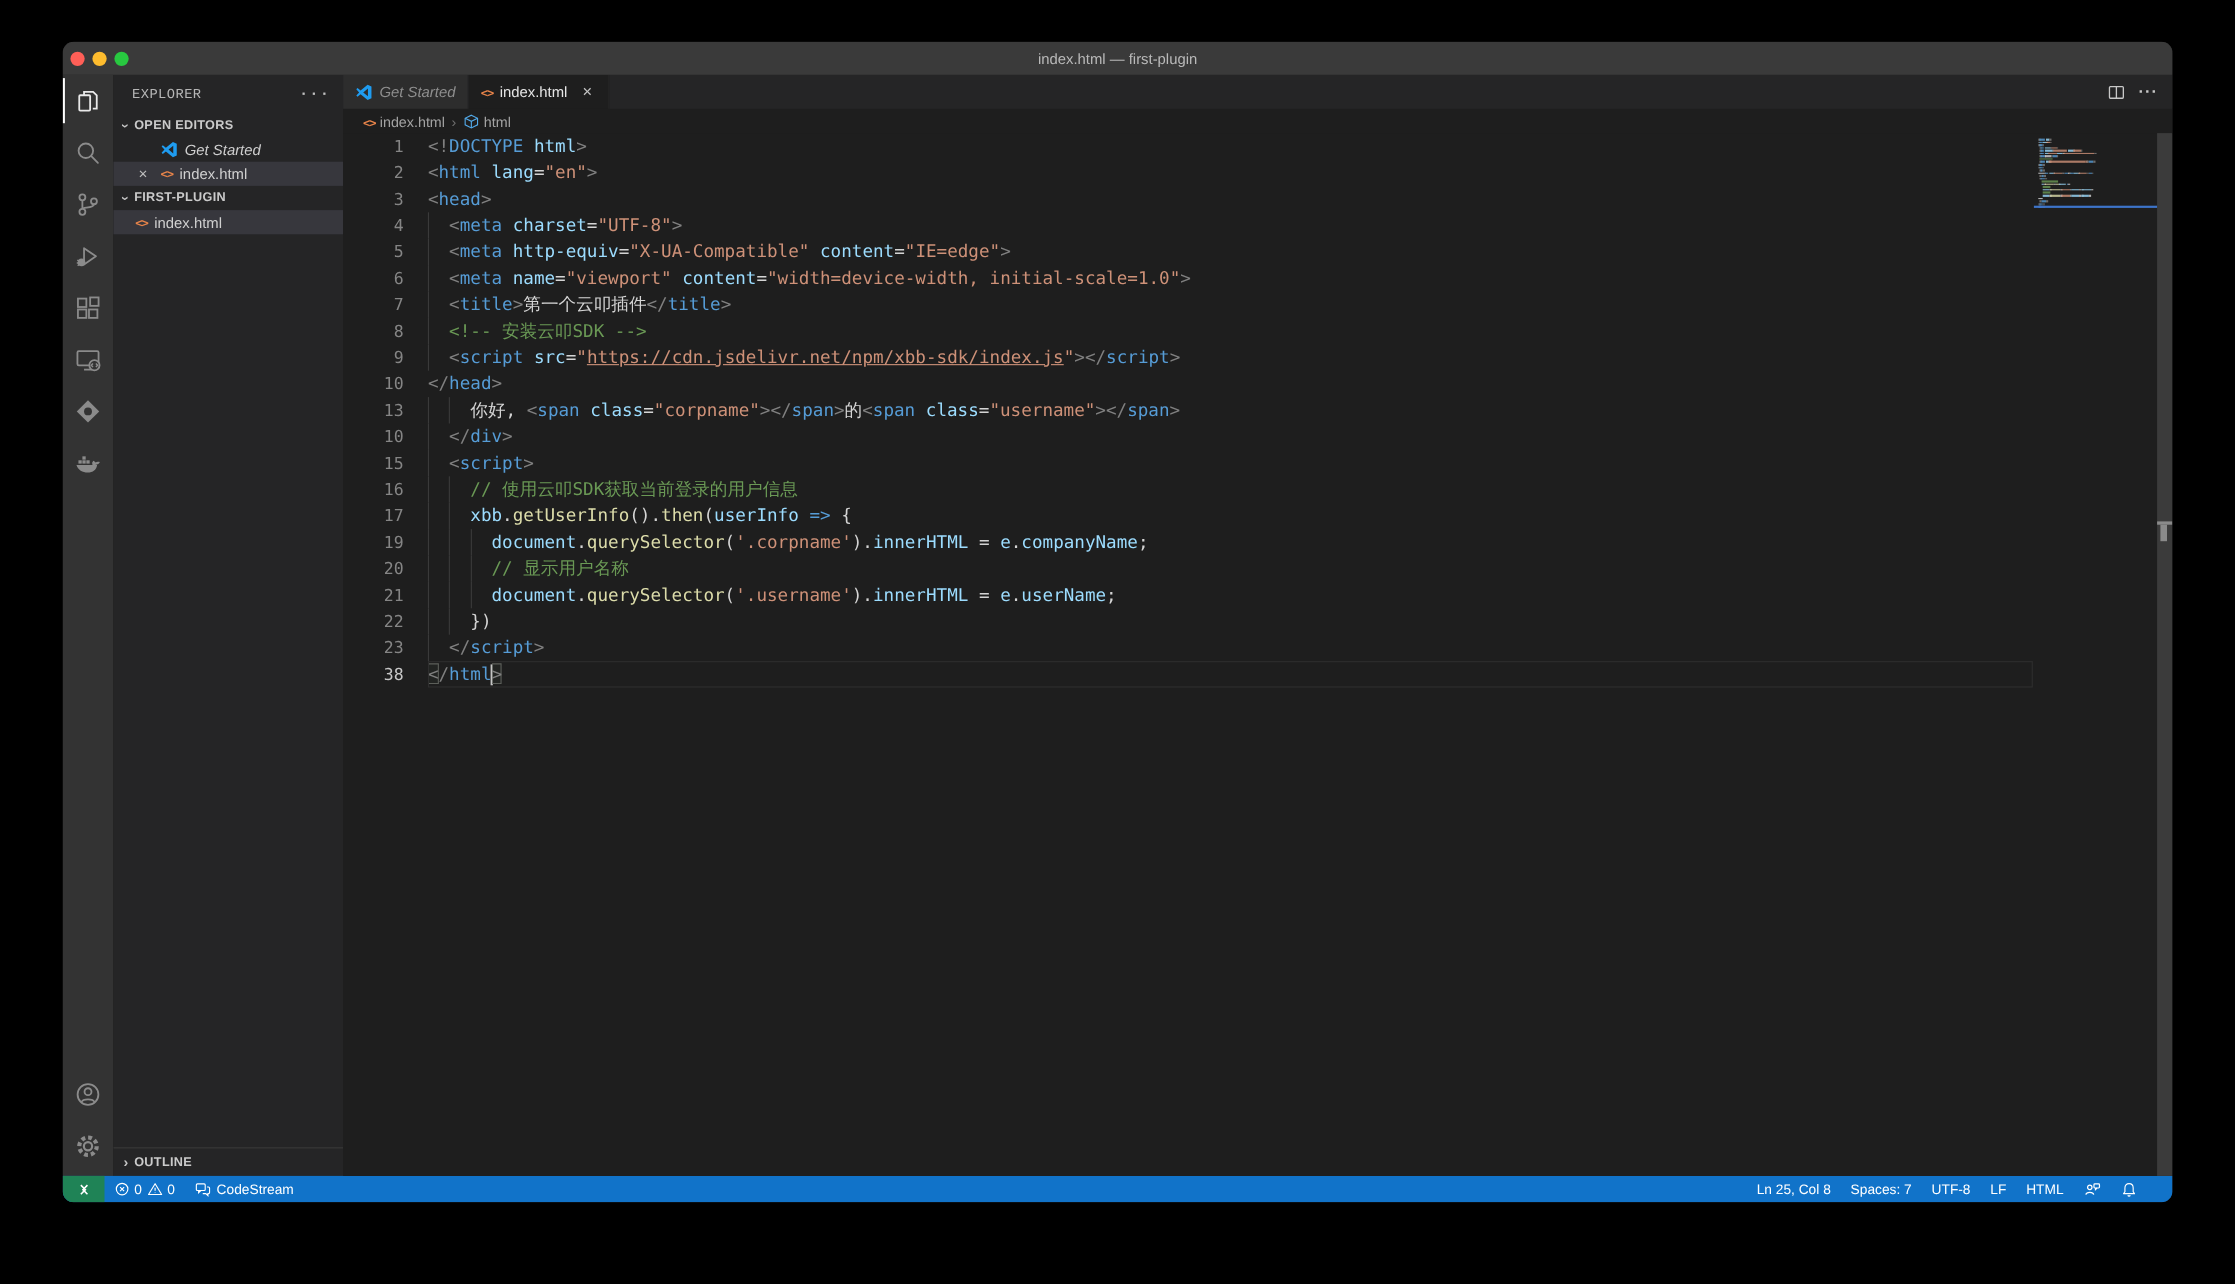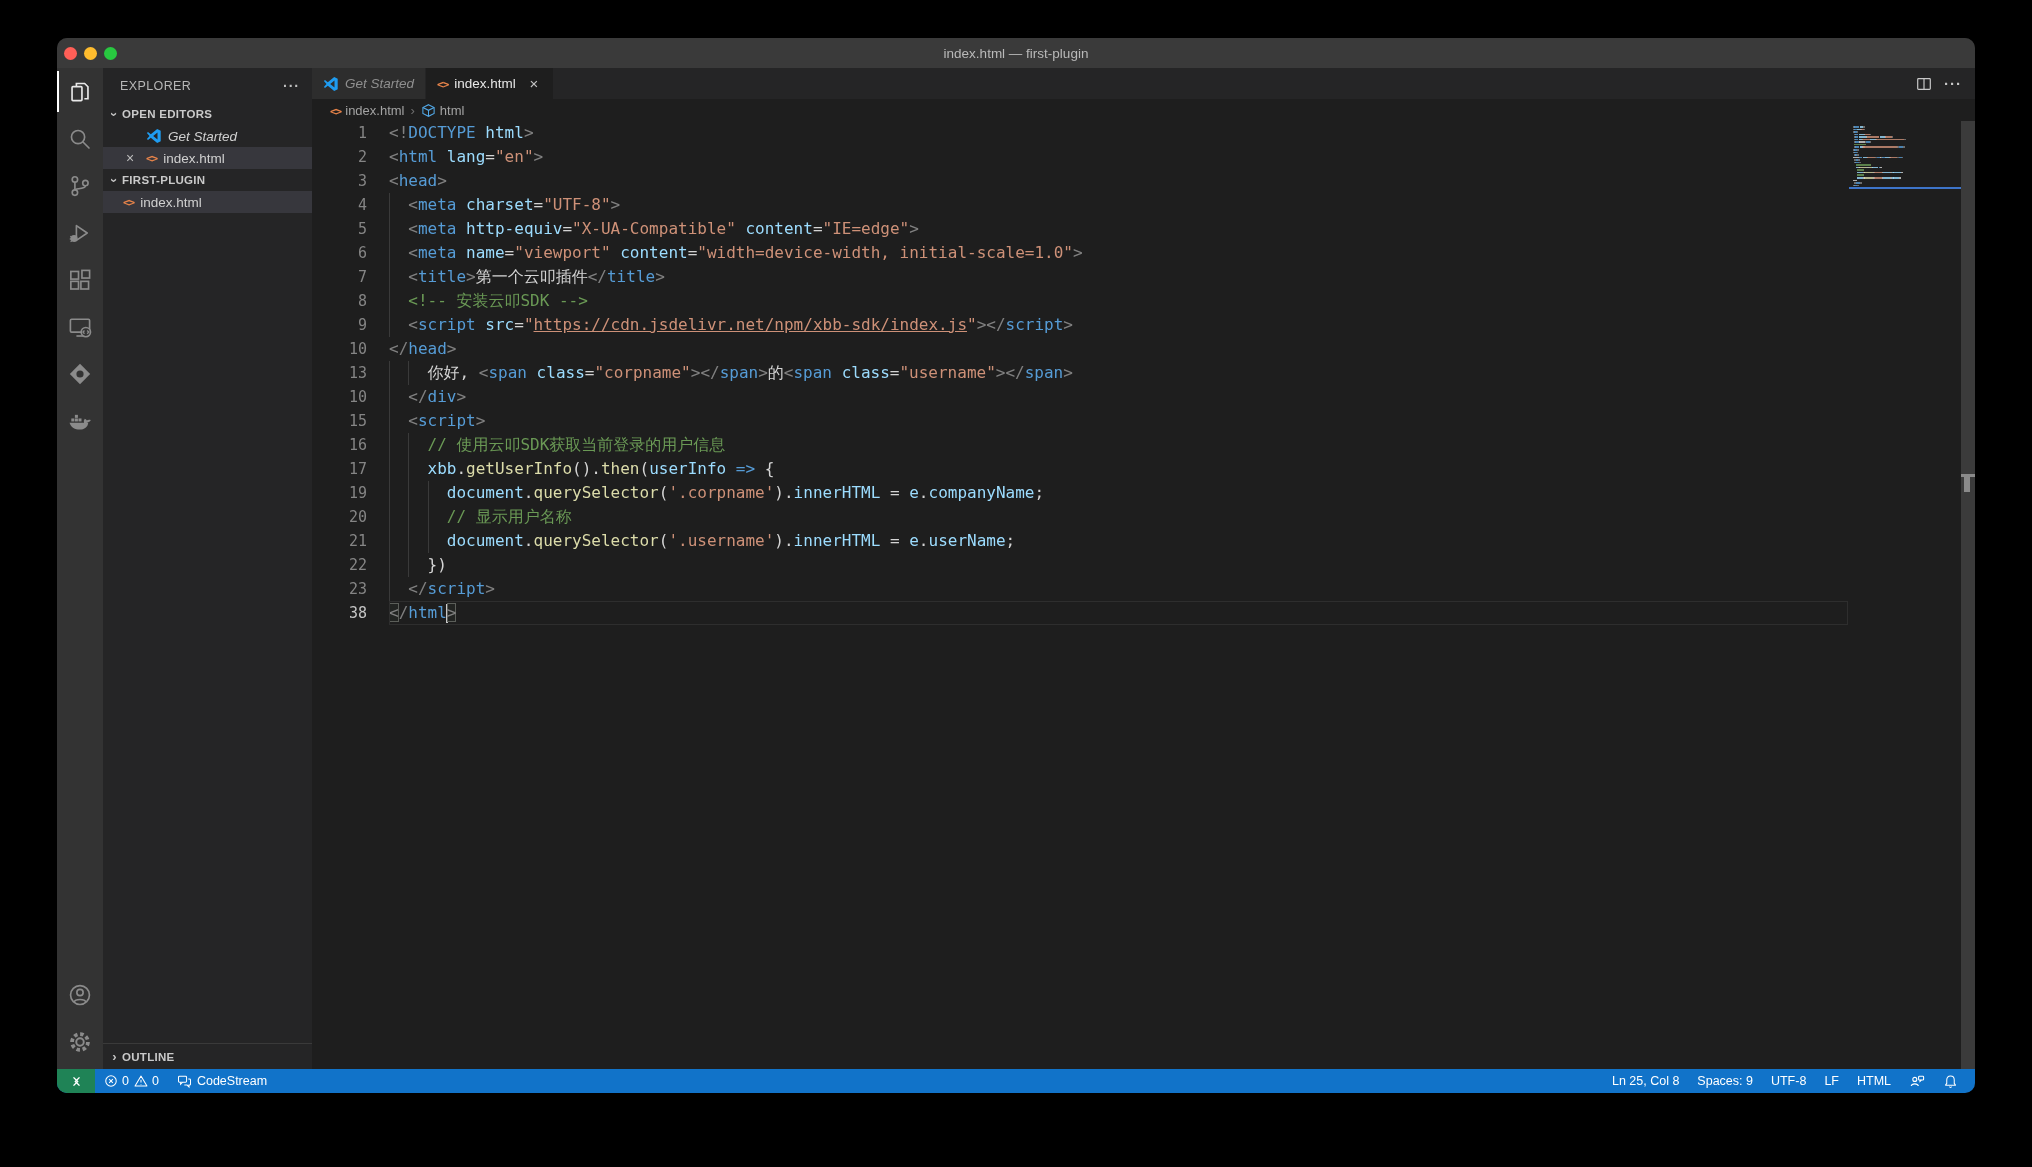--- a/index.html
+++ b/index.html
@@ -19,21 +19,21 @@
   .main{flex:1;display:flex;min-height:0;}
   .activitybar{width:46px;background:var(--activity-bar,#333);display:flex;flex-direction:column;align-items:center;}
   .ab-item{width:46px;height:47px;display:flex;align-items:center;justify-content:center;color:#8b8b8b;position:relative;}
   .ab-item.active{color:#e9e9e9;}
   .ab-item.active::before{content:"";position:absolute;left:0;top:3px;bottom:3px;width:2px;background:#fff;}
   .ab-bottom{margin-top:auto;margin-bottom:4px;display:flex;flex-direction:column;align-items:center;}
   .ic svg{display:block}
   
   .sidebar{width:209px;background:var(--sidebar,#252526);display:flex;flex-direction:column;color:#ccc;overflow:hidden;}
   .sb-head{height:35px;flex:0 0 auto;display:flex;align-items:center;padding:0 12px 0 17px;
-    font-size:12.5px;color:#b6b6b6;letter-spacing:.4px;}
+    font-size:12.5px;color:#b6b6b6;letter-spacing:.4px;font-family:Liberation Mono, monospace;}
   .sb-more{margin-left:auto;color:#c0c0c0;font-size:14px;letter-spacing:1px;font-weight:bold;}
   .sec-head{height:22px;display:flex;align-items:center;padding-left:4px;font-weight:bold;
     font-size:11.5px;letter-spacing:.3px;color:#cacaca;}
   .chev{width:15px;text-align:center;font-size:13px;color:#c5c5c5;display:inline-block;line-height:15px;}
   .chev.down{transform:rotate(90deg);}
   .tree-item{height:22px;display:flex;align-items:center;font-size:13.5px;color:#d0d0d0;position:relative;}
   .tree-item.hl{background:var(--selection-row,#37373d);}
   .tree-item .ti-close{position:absolute;left:20px;width:14px;text-align:center;color:#bdbdbd;font-size:14px;}
   .tree-item .ic{margin-right:6px;display:flex;}
   .tree-item.preview .ti-label{font-style:italic;}
@@ -74,21 +74,21 @@
   .minimap{position:absolute;top:2px;right:14px;width:112px;height:80px;}
   .scrollbar{position:absolute;top:0;right:0;bottom:0;width:14px;background:rgba(121,121,121,.32);}
   .ovr-h{position:absolute;left:0;right:0;top:353px;height:2.5px;background:#8a8a8a;}
   .ovr-v{position:absolute;left:3px;width:6px;top:356px;height:15px;background:#8a8a8a;}
   
   .statusbar{height:24px;flex:0 0 auto;background:var(--statusbar,#1173c9);display:flex;
     align-items:stretch;color:#fff;font-size:12.5px;}
   .sb-item{display:flex;align-items:center;gap:5px;padding:0 9px;}
   .sb-remote{background:var(--remote-badge,#1f8356);width:38px;justify-content:center;padding:0;}
   .sb-left{display:flex;align-items:stretch;}
-  .sb-right{margin-left:auto;display:flex;align-items:stretch;padding-right:8px;text-align:right;}
+  .sb-right{margin-left:auto;display:flex;align-items:stretch;padding-right:23px;text-align:right;}
   .sb-num{margin-left:-1px;}
 </style>
 </head>
 <body>
 
 <div class="window">
   <div class="titlebar">
     <div class="lights">
       <span class="light r"></span>
       <span class="light y"></span>
@@ -557,21 +557,21 @@
             </svg>
           </span>
         <span>CodeStream</span>
       </div>
     </div>
     <div class="sb-right" id="sb-right">
         <div class="sb-item">
           <span>Ln 25, Col 8</span>
         </div>
         <div class="sb-item">
-          <span>Spaces: 9</span>
+          <span>Spaces: 7</span>
         </div>
         <div class="sb-item">
           <span>UTF-8</span>
         </div>
         <div class="sb-item">
           <span>LF</span>
         </div>
         <div class="sb-item">
           <span>HTML</span>
         </div>

